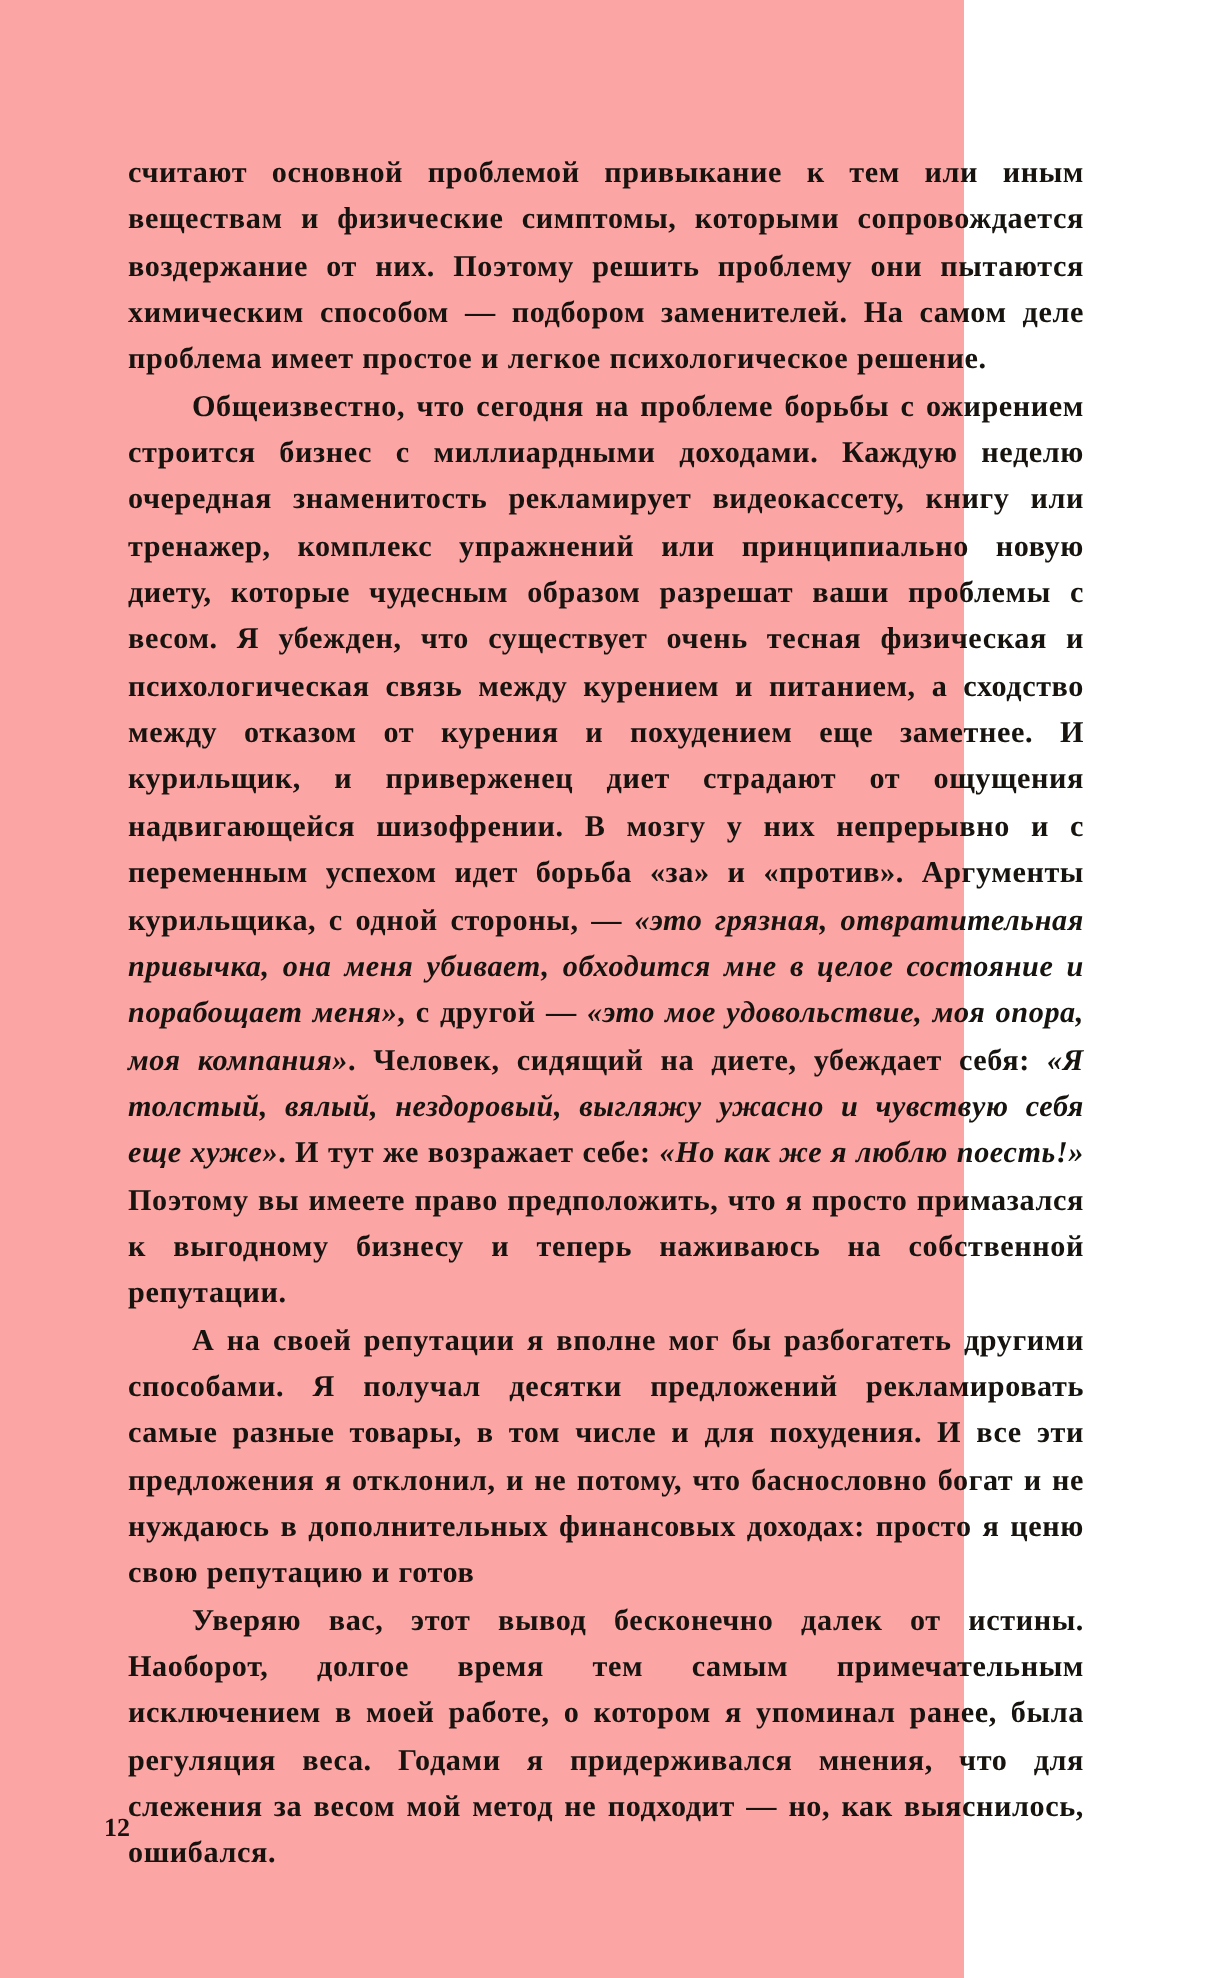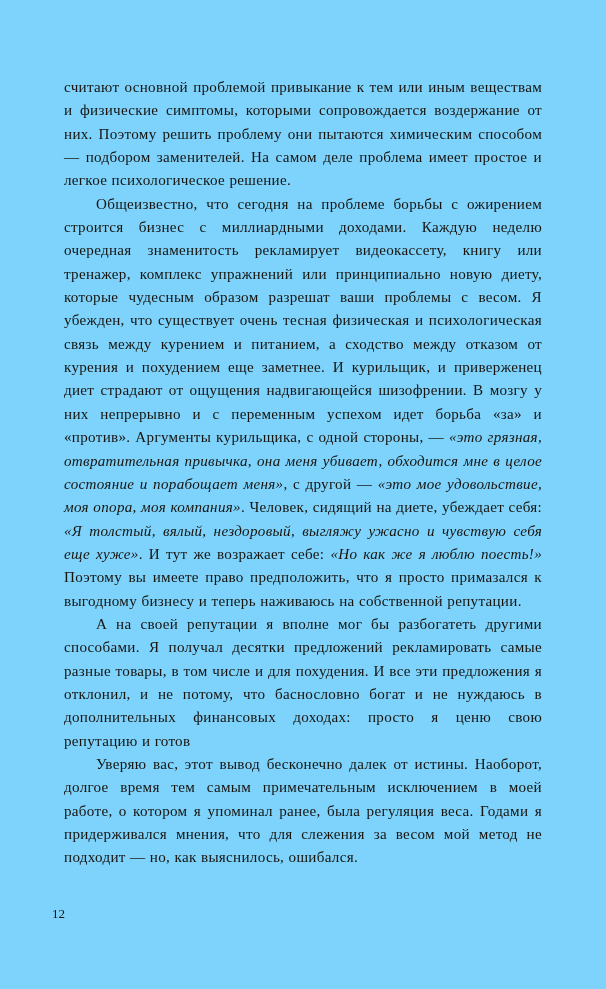--- a/index.html
+++ b/index.html
@@ -12,23 +12,24 @@
     height: 989px;
     font-family: "Liberation Serif", serif;
     color: #17140f;
     position: relative;
     overflow: hidden;
   }
   .page {
     position: absolute;
     left: 0;
     top: 0;
-    width: 606px;
+    width: 482px;
     height: 989px;
-    background: #7dd3fc;
+    background: #fca5a5;
+    font-weight: bold;
   }
   .text-block {
     position: absolute;
     left: 64px;
     top: 76px;
     width: 478px;
   }
   p.para {
     margin: 0;
     text-align: justify;

